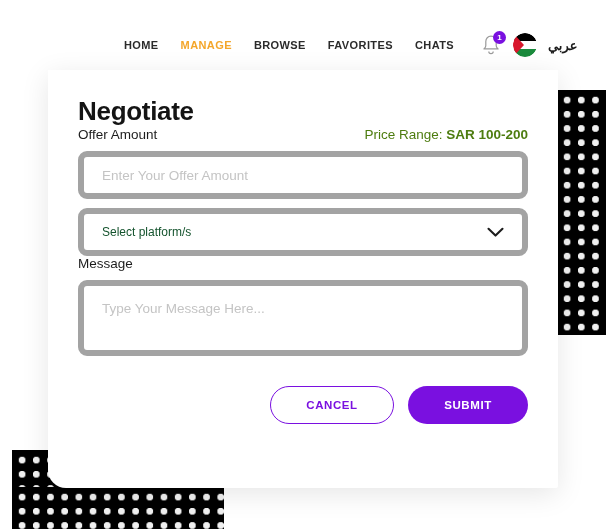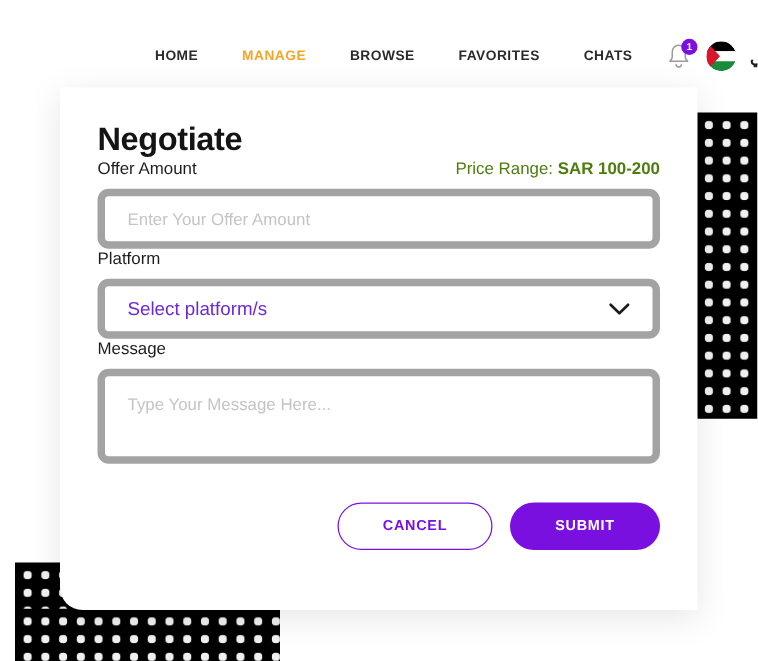--- a/index.html
+++ b/index.html
@@ -57,21 +57,21 @@
   }
   #logo {
     margin-left: 32px;
     width: 34px;
     height: 34px;
     display: block;
   }
   #nav-links {
     display: flex;
     align-items: center;
-    gap: 35px;
+    gap: 22px;
     margin-left: 62px;
   }
   .nav-link {
     font-size: 11px;
     font-weight: bold;
     letter-spacing: 0.4px;
     color: #2b2b2b;
     cursor: pointer;
     white-space: nowrap;
   }
@@ -178,21 +178,21 @@
   }
   .select-box {
     height: 48px;
     padding: 0 18px;
     margin-top: 9px;
     display: flex;
     align-items: center;
     justify-content: space-between;
     cursor: pointer;
   }
-  .select-value { color: #6d28d9; font-size: 15px; }
+  .select-value { color: #14532d; font-size: 12px; }
   .textarea-box {
     height: 76px;
     padding: 14px 18px;
     margin-top: 9px;
     resize: none;
     line-height: 1.4;
   }
   .text-input::placeholder,
   .textarea-box::placeholder { color: #c4c4c4; }
 
@@ -285,23 +285,20 @@
 
   <div id="card-title">Negotiate</div>
 
   <div class="field-row">
     <span class="field-label">Offer Amount</span>
     <span class="price-range"><span>Price Range: </span><b>SAR 100-200</b></span>
   </div>
 
   <input class="text-input" id="offer-input" type="text" placeholder="Enter Your Offer Amount" style="">
 
-  <div class="field-row">
-    <span class="field-label">Platform</span>
-  </div>
 
   <div class="select-box">
     <span class="select-value">Select platform/s</span>
     <svg width="17" height="11" viewBox="0 0 17 11">
       <path d="M1.5 1.8 L8.5 8.6 L15.5 1.8" fill="none" stroke="#1d1d1d" stroke-width="2.1" stroke-linecap="round" stroke-linejoin="round"></path>
     </svg>
   </div>
 
   <div class="field-row">
     <span class="field-label">Message</span>

